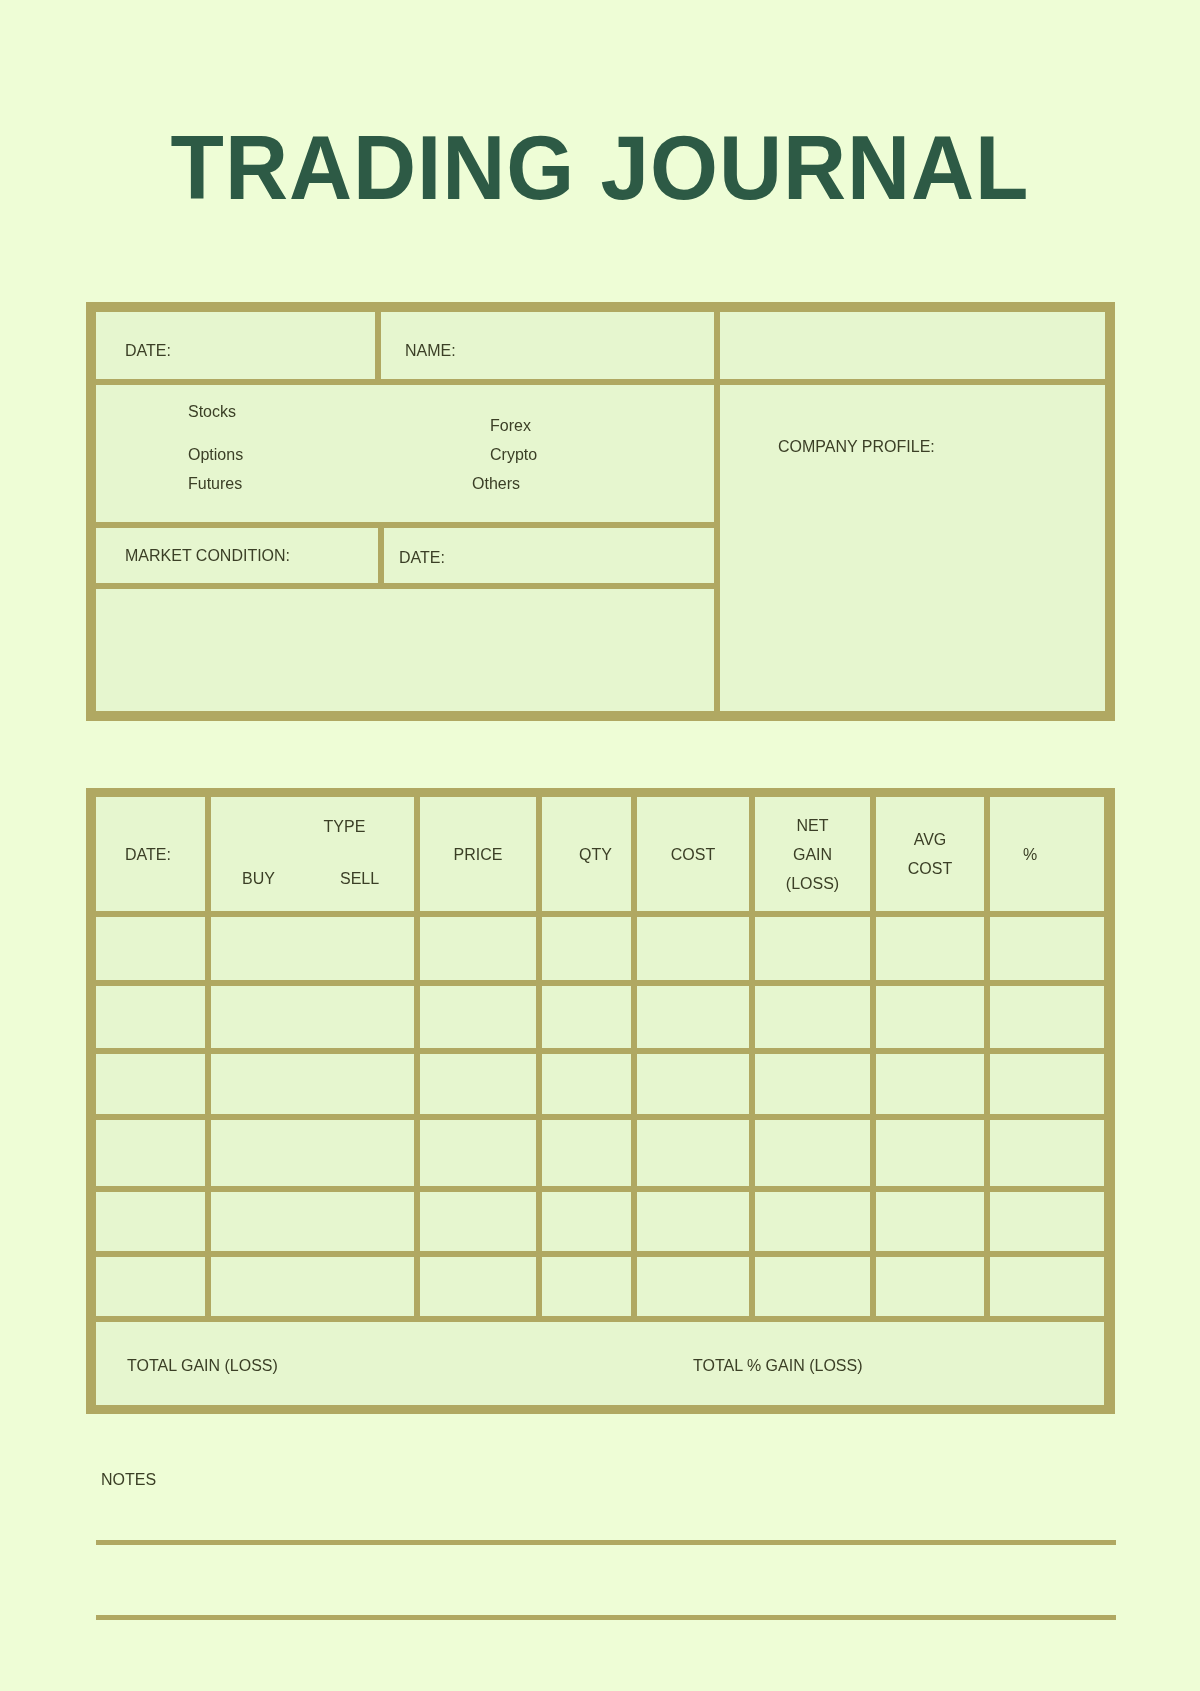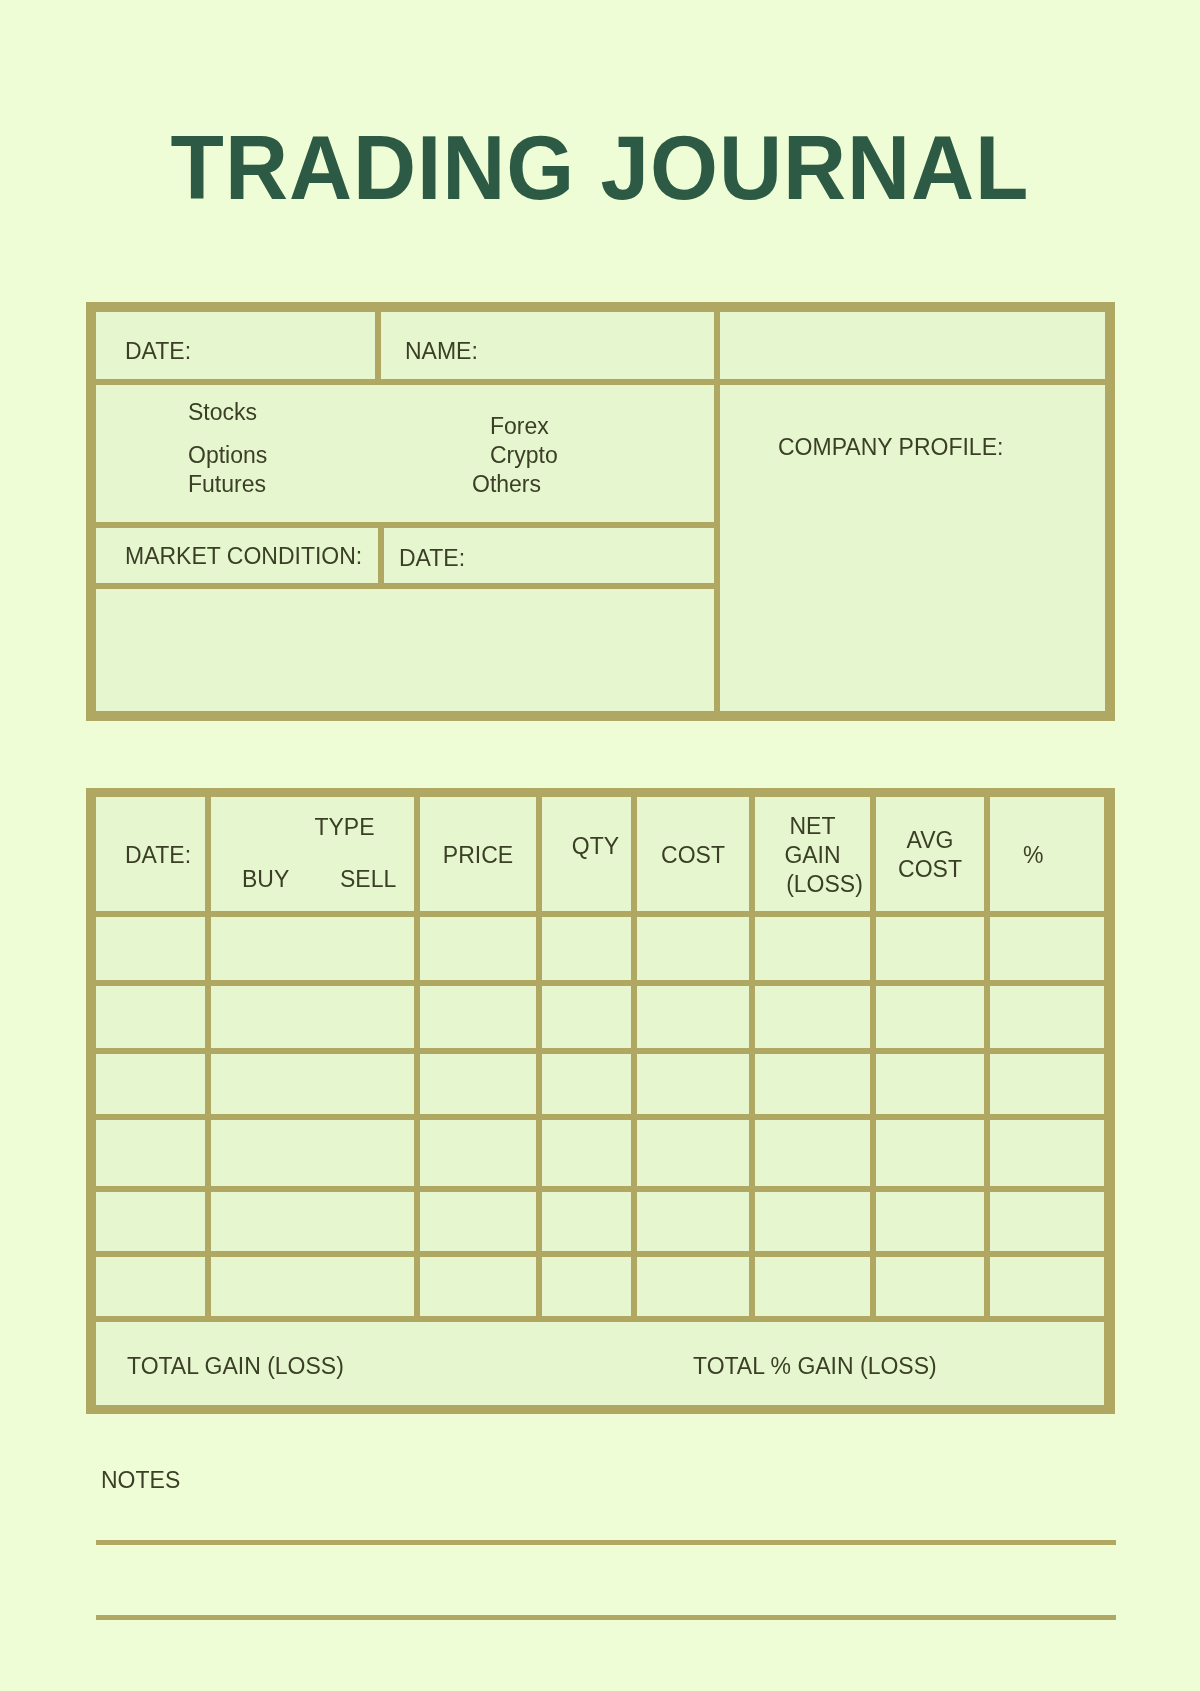--- a/index.html
+++ b/index.html
@@ -20,21 +20,21 @@
       letter-spacing: 1px;
       color: #2d5a45;
       line-height: 100px;
       transform: scaleX(0.96);
     }
     .abs { position: absolute; }
     .panel { background: #e6f6cf; }
     .bd { background: #b0a862; }
     .lbl {
       position: absolute;
-      font-size: 23px;
+      font-size: 16px;
       line-height: 28px;
       white-space: nowrap;
       color: #3b3f26;
     }
     .ctr { text-align: center; }
     .field { position: absolute; }
   </style>
 </head>
 <body>
 
@@ -116,29 +116,29 @@
   </div>
   <div class="field" style="left:211px;top:797px;width:203px;height:114px;">
     <span class="lbl ctr" style="left:0;width:203px;top:16px;padding-left:32px;">TYPE</span>
     <span class="lbl" style="left:31px;top:68px;">BUY</span>
     <span class="lbl" style="left:129px;top:68px;">SELL</span>
   </div>
   <div class="field" style="left:420px;top:797px;width:116px;height:114px;">
     <span class="lbl ctr" style="left:0;width:116px;top:44px;">PRICE</span>
   </div>
   <div class="field" style="left:542px;top:797px;width:89px;height:114px;">
-    <span class="lbl ctr" style="left:0;width:107px;top:35px;">QTY</span>
+    <span class="lbl ctr" style="left:0;width:107px;top:44px;">QTY</span>
   </div>
   <div class="field" style="left:637px;top:797px;width:112px;height:114px;">
     <span class="lbl ctr" style="left:0;width:112px;top:44px;">COST</span>
   </div>
   <div class="field" style="left:755px;top:797px;width:115px;height:114px;">
     <span class="lbl ctr" style="left:0;width:115px;top:15px;">NET</span>
     <span class="lbl ctr" style="left:0;width:115px;top:44px;">GAIN</span>
-    <span class="lbl ctr" style="left:0;width:115px;top:73px;padding-left:12px;">(LOSS)</span>
+    <span class="lbl ctr" style="left:0;width:115px;top:73px;">(LOSS)</span>
   </div>
   <div class="field" style="left:876px;top:797px;width:108px;height:84px;">
     <span class="lbl ctr" style="left:0;width:108px;top:29px;">AVG</span>
     <span class="lbl ctr" style="left:0;width:108px;top:58px;">COST</span>
   </div>
   <div class="field" style="left:990px;top:797px;width:114px;height:114px;">
     <span class="lbl" style="left:33px;top:44px;">%</span>
   </div>
 
   <div class="field" style="left:96px;top:917px;width:1008px;height:63px;"></div>

